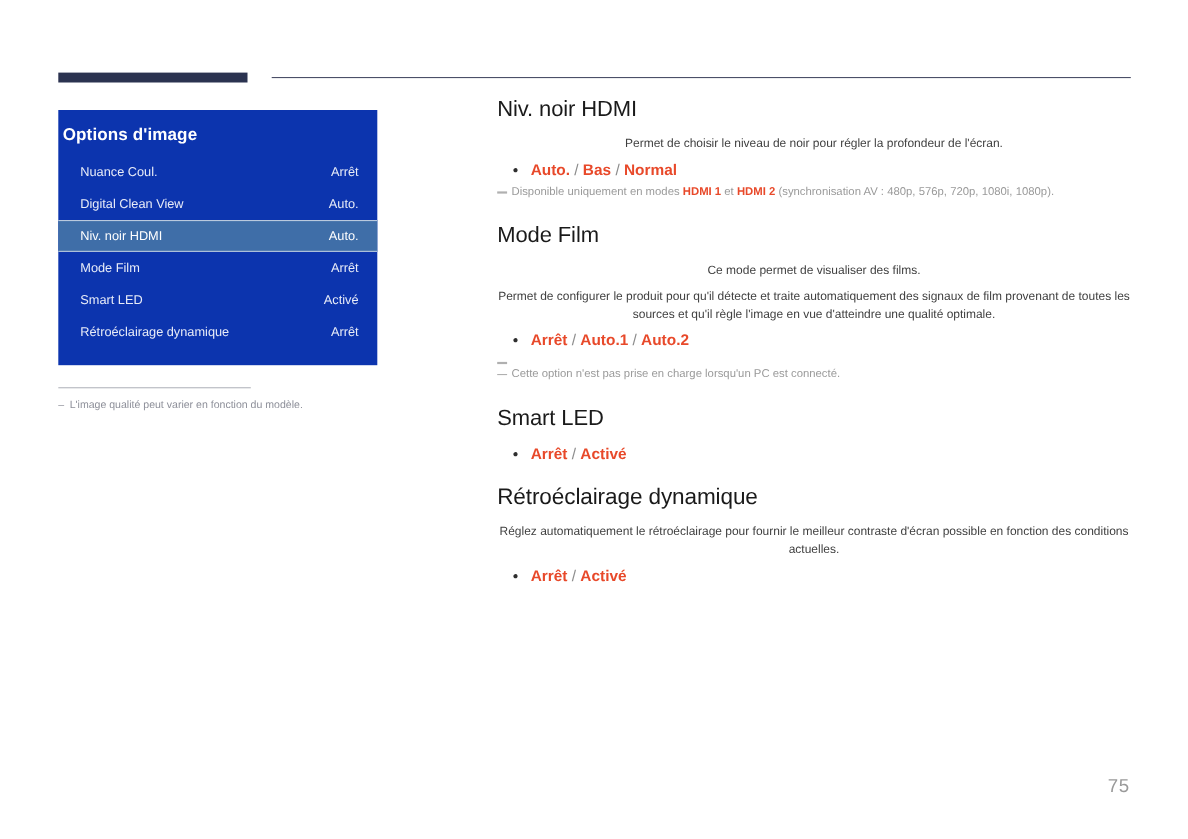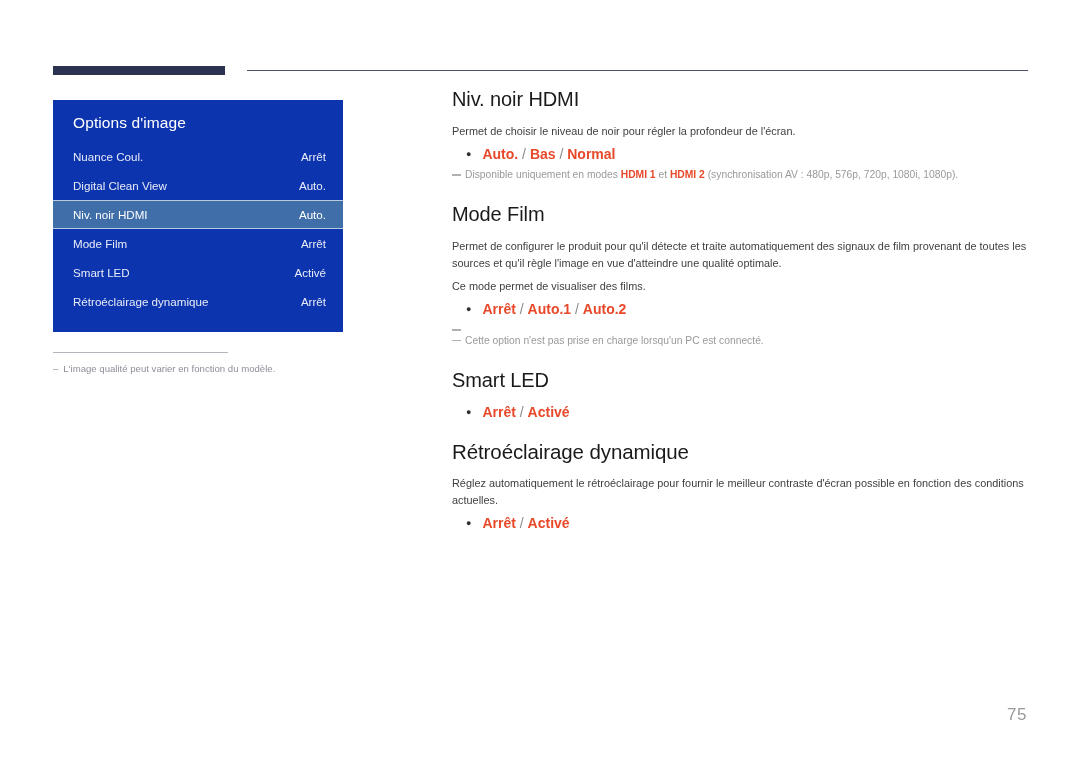--- a/index.html
+++ b/index.html
@@ -52,22 +52,22 @@
 
   .osd-panel {
     width: 290px;
     background: #0c34ae;
     padding: 0 0 16px 0;
     box-sizing: border-box;
   }
   .osd-title {
     color: #ffffff;
     font-size: 15.5px;
-    font-weight: 400;
-    padding: 14px 0 10px 20px;
+    font-weight: 700;
+    padding: 14px 0 10px 4px;
     letter-spacing: 0.1px;
   }
   .osd-row {
     display: flex;
     align-items: center;
     justify-content: space-between;
     height: 29px;
     padding: 0 17px 0 20px;
     box-sizing: border-box;
     color: #e8ecf8;
@@ -119,20 +119,21 @@
     margin: 0 0 12px 0;
     line-height: 1.15;
   }
   .sec-heading.h-big { font-size: 20.5px; }
 
   .para {
     font-size: 10.9px;
     line-height: 1.5;
     color: #3f3f3f;
     margin: 0 0 7px 0;
+    text-align: center;
   }
 
   .bullet-line {
     display: flex;
     align-items: flex-start;
     margin: 0 0 6px 0;
     padding-left: 14px;
   }
   .bullet-dot {
     color: #2e2e2e;
@@ -245,22 +246,22 @@
     </div>
 
     <div class="note-line">
       <span class="note-dash"></span>
       <span class="note-body"><span>Disponible uniquement en modes </span><span class="hl">HDMI 1</span><span> et </span><span class="hl">HDMI 2</span><span> (synchronisation AV : 480p, 576p, 720p, 1080i, 1080p).</span></span>
     </div>
   </div>
 
   <div class="section">
     <h2 class="sec-heading">Mode Film</h2>
+    <p class="para">Ce mode permet de visualiser des films.</p>
     <p class="para">Permet de configurer le produit pour qu'il détecte et traite automatiquement des signaux de film provenant de toutes les sources et qu'il règle l'image en vue d'atteindre une qualité optimale.</p>
-    <p class="para">Ce mode permet de visualiser des films.</p>
 
     <div class="bullet-line">
       <span class="bullet-dot">●</span>
       <span class="bullet-text"><span>Arrêt</span><span class="sep"> / </span><span>Auto.1</span><span class="sep"> / </span><span>Auto.2</span></span>
     </div>
 
     <div class="note-line">
       <span class="note-dash"></span>
     </div>
     <div class="note-line">

